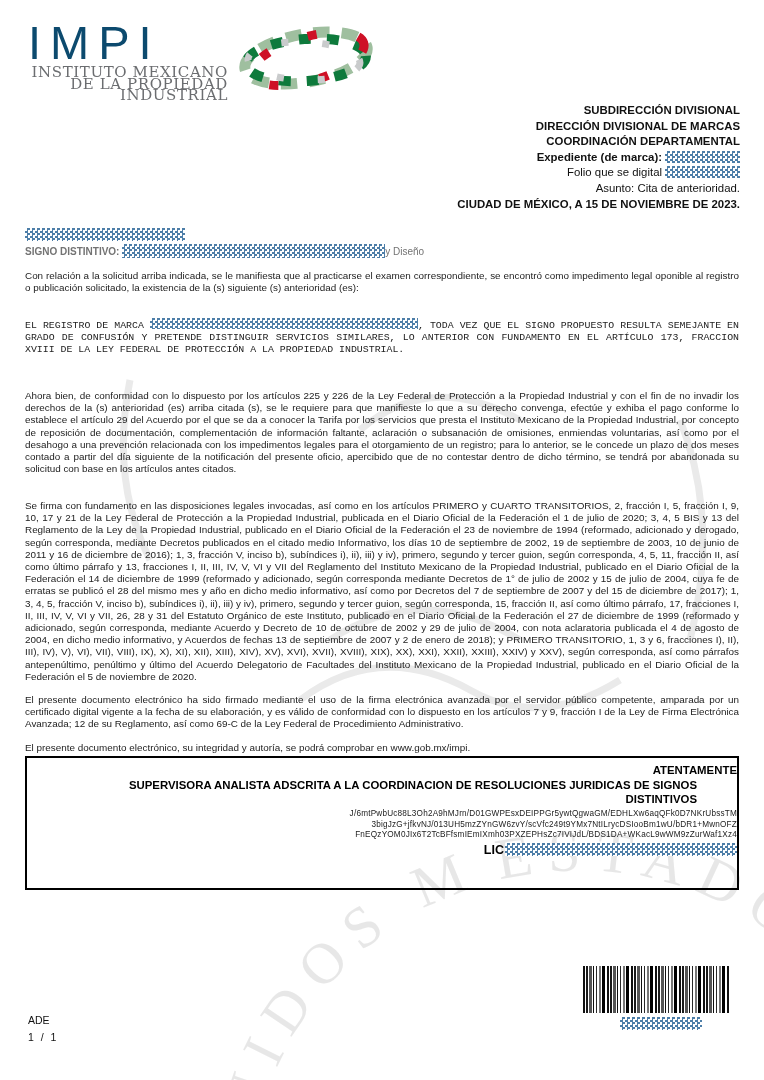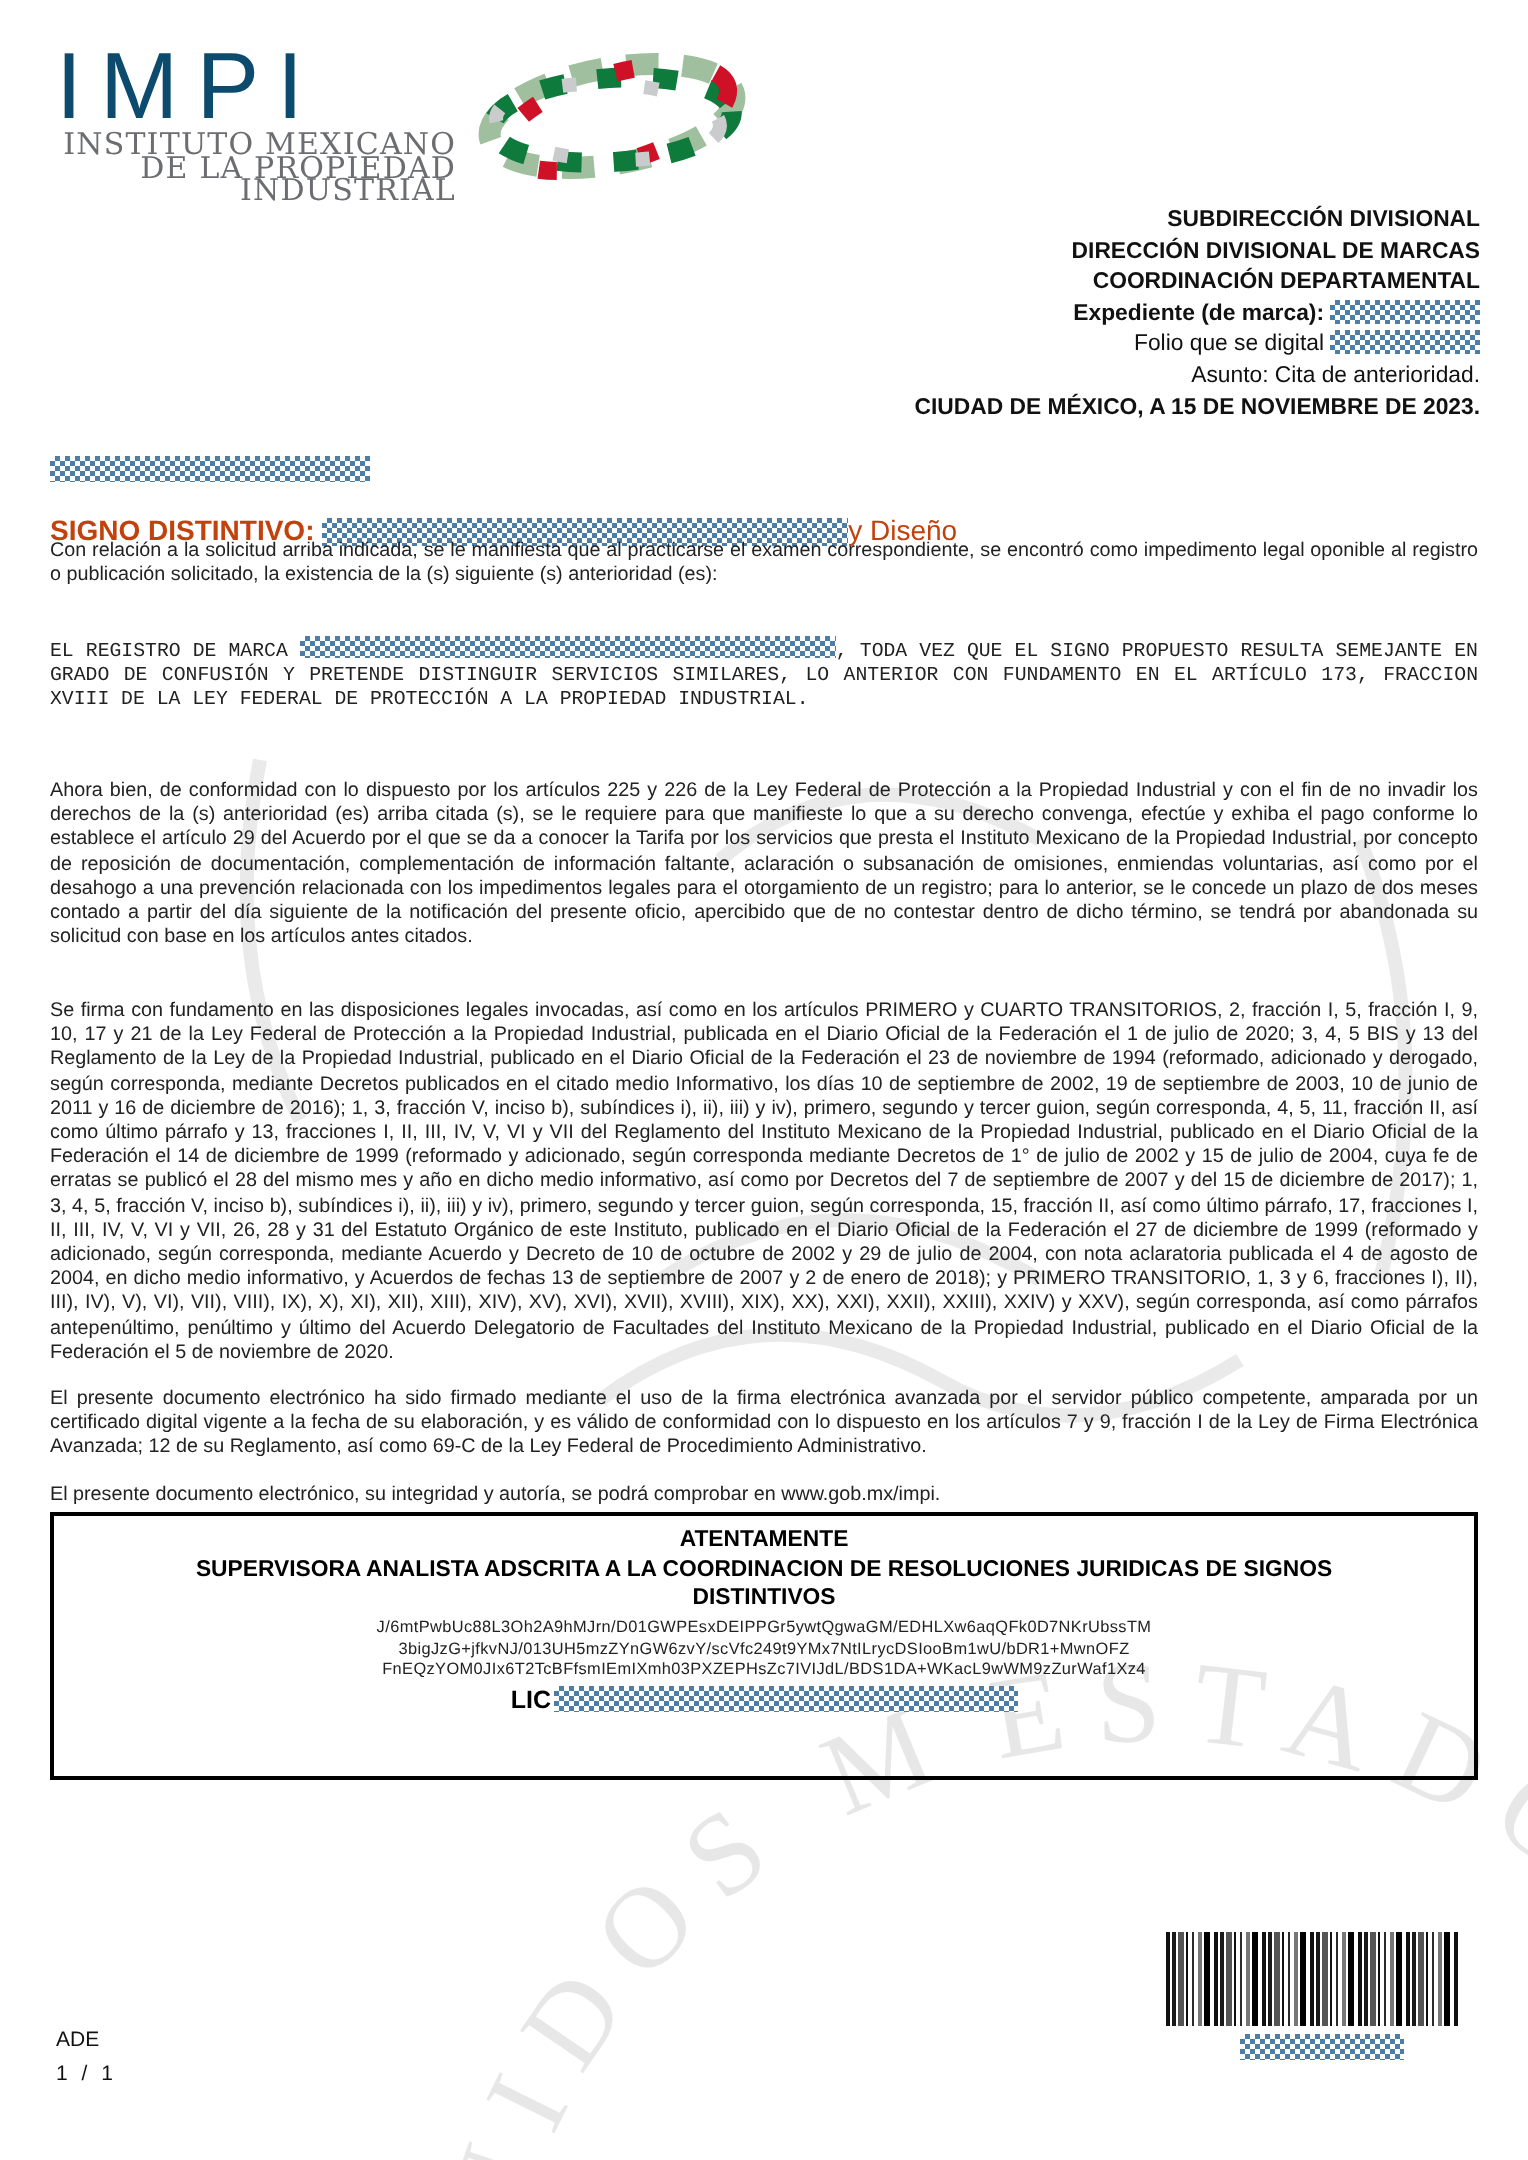--- a/index.html
+++ b/index.html
@@ -33,28 +33,28 @@
   .hdr{
     position:absolute;right:24px;top:103px;text-align:right;
     font-size:11.4px;line-height:15.6px;color:#111;
   }
   .hdr .b{font-weight:bold;}
   .hdr .redact{width:75px;height:12px;margin-left:3px;}
   
   .body-txt{position:absolute;left:25px;width:714px;text-align:justify;
     font-size:9.9px;line-height:12.2px;color:#222;}
   .block-redact{position:absolute;left:25px;top:228px;width:160px;height:13px;}
-  .signo{position:absolute;left:25px;top:257px;font-size:14px;color:#c2410c;}
+  .signo{position:absolute;left:25px;top:244px;font-size:10px;color:#737373;}
   .signo .lbl{font-weight:bold;}
   .signo .redact{width:263px;height:14px;vertical-align:-3px;}
   .caps-redact{width:268px;height:11px;vertical-align:-1px;}
   
   .sig-box{
     position:absolute;left:25px;top:756px;width:710px;height:130px;
-    border:2px solid #000;text-align:center;
+    border:2px solid #000;text-align:right;
   }
   .sig-atte{margin-top:6px;font-size:11.4px;font-weight:bold;color:#000;}
   .sig-title{margin:2px 40px 0 40px;font-size:11.4px;font-weight:bold;line-height:14px;color:#000;}
   .sig-hash{margin-top:3px;font-size:8.2px;line-height:10.6px;color:#222;letter-spacing:0.2px;}
   .sig-lic{margin-top:2px;font-size:12.5px;font-weight:bold;color:#000;}
   .sig-lic .redact{width:232px;height:13px;vertical-align:-2px;margin-left:1px;}
   
   .barcode{
     position:absolute;left:583px;top:966px;width:146px;height:47px;
     background:repeating-linear-gradient(90deg,

